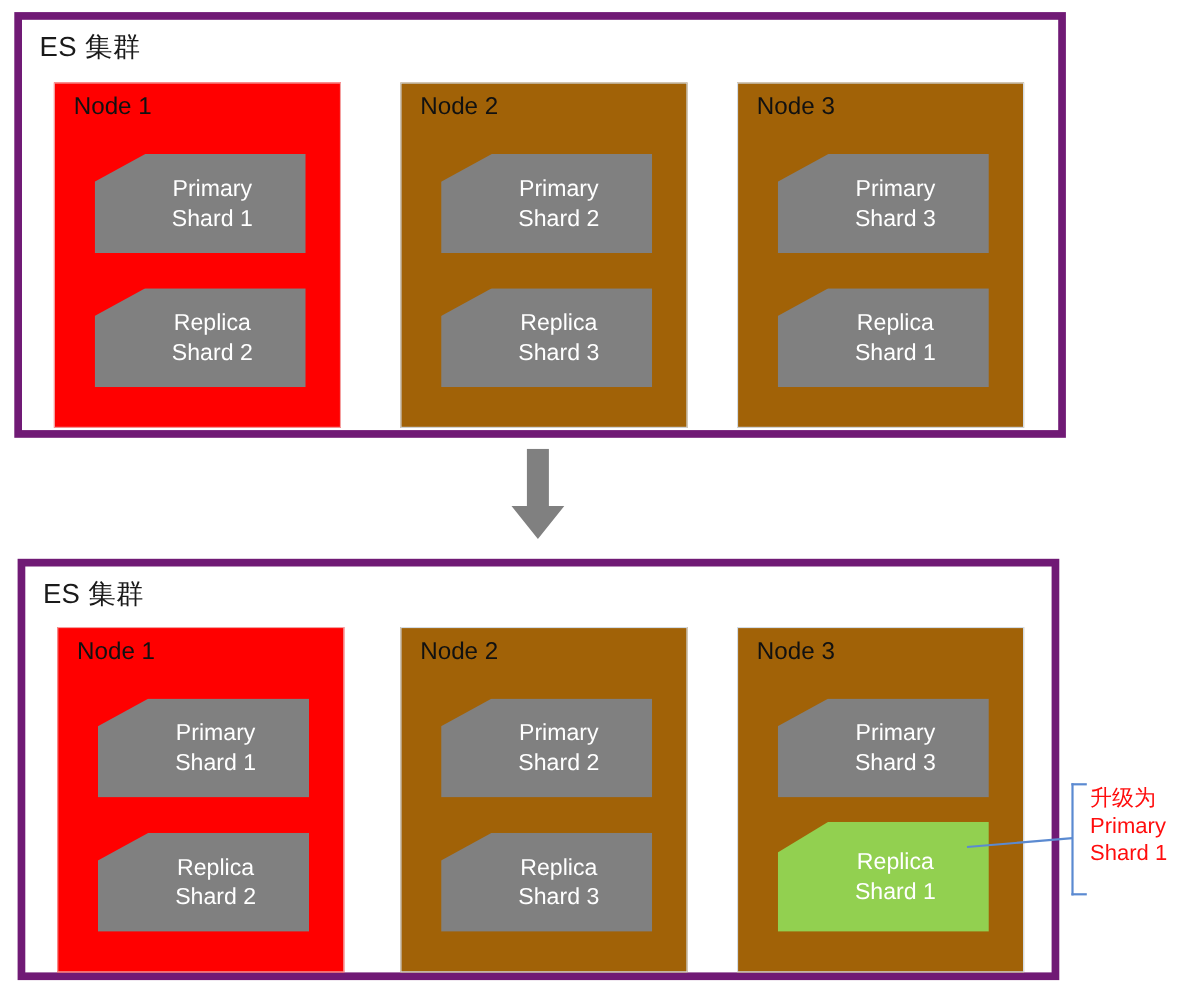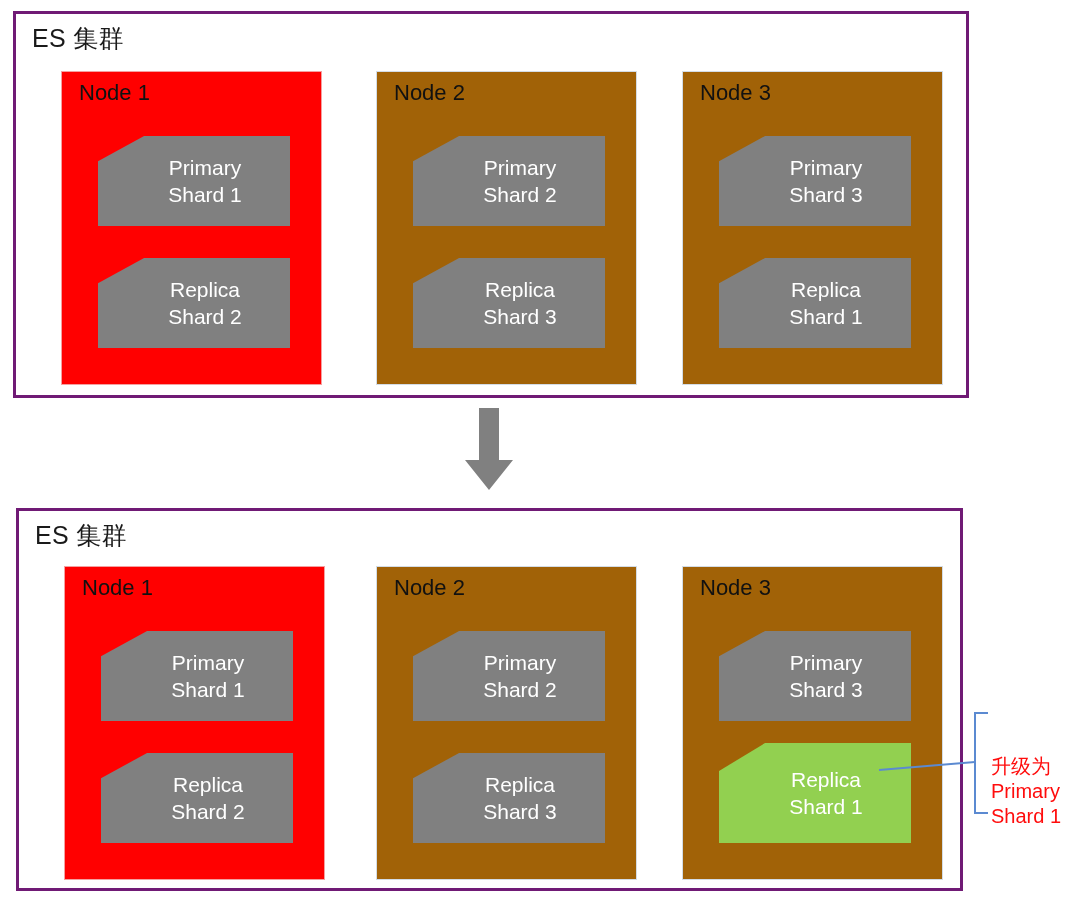--- a/index.html
+++ b/index.html
@@ -12,41 +12,40 @@
     height: 902px;
     position: relative;
     font-family: "Liberation Sans", "DejaVu Sans", sans-serif;
     overflow: hidden;
   }
 
   
   .cluster {
     position: absolute;
     background: #ffffff;
-    border: 3px solid #701a75;
+    border: 7px solid #701a75;
     box-sizing: border-box;
   }
   #cluster-top    { left: 13px;  top: 11px;  width: 956px; height: 387px; }
   #cluster-bottom { left: 16px;  top: 508px; width: 947px; height: 383px; }
 
   .cluster-title {
     position: absolute;
     left: 16px;
     top: 8px;
     font-size: 25px;
     color: #1a1a1a;
     letter-spacing: 0.3px;
     white-space: nowrap;
   }
 
   
   .node {
     position: absolute;
     box-sizing: border-box;
-    margin-left: 16px;
   }
   .node.blue { background: #a16207; border: 1px solid #d3dce6; }
   .node.red  { background: #ff0000; border: 1px solid #f4a0a0; }
 
   .node-title {
     position: absolute;
     left: 17px;
     top: 8px;
     font-size: 22px;
     color: #111111;
@@ -101,21 +100,21 @@
   #annotation-text {
     position: absolute;
     left: 991px;
     top: 714px;
     width: 86px;
     color: #ff0d0d;
     font-size: 20px;
     line-height: 25px;
     white-space: nowrap;
   }
-  #annotation-text .cn { font-size: 20px; margin-top: 40px; }
+  #annotation-text .cn { font-size: 20px; }
 </style>
 </head>
 <body>
 
 <div class="cluster" id="cluster-top">
   <div class="cluster-title">ES 集群</div>
 
   <div class="node red" style="left:29px; top:57px; width:261px; height:314px;">
     <div class="node-title">Node 1</div>
     <div class="shard gray" style="left:36px; top:64px; width:192px; height:90px;">

